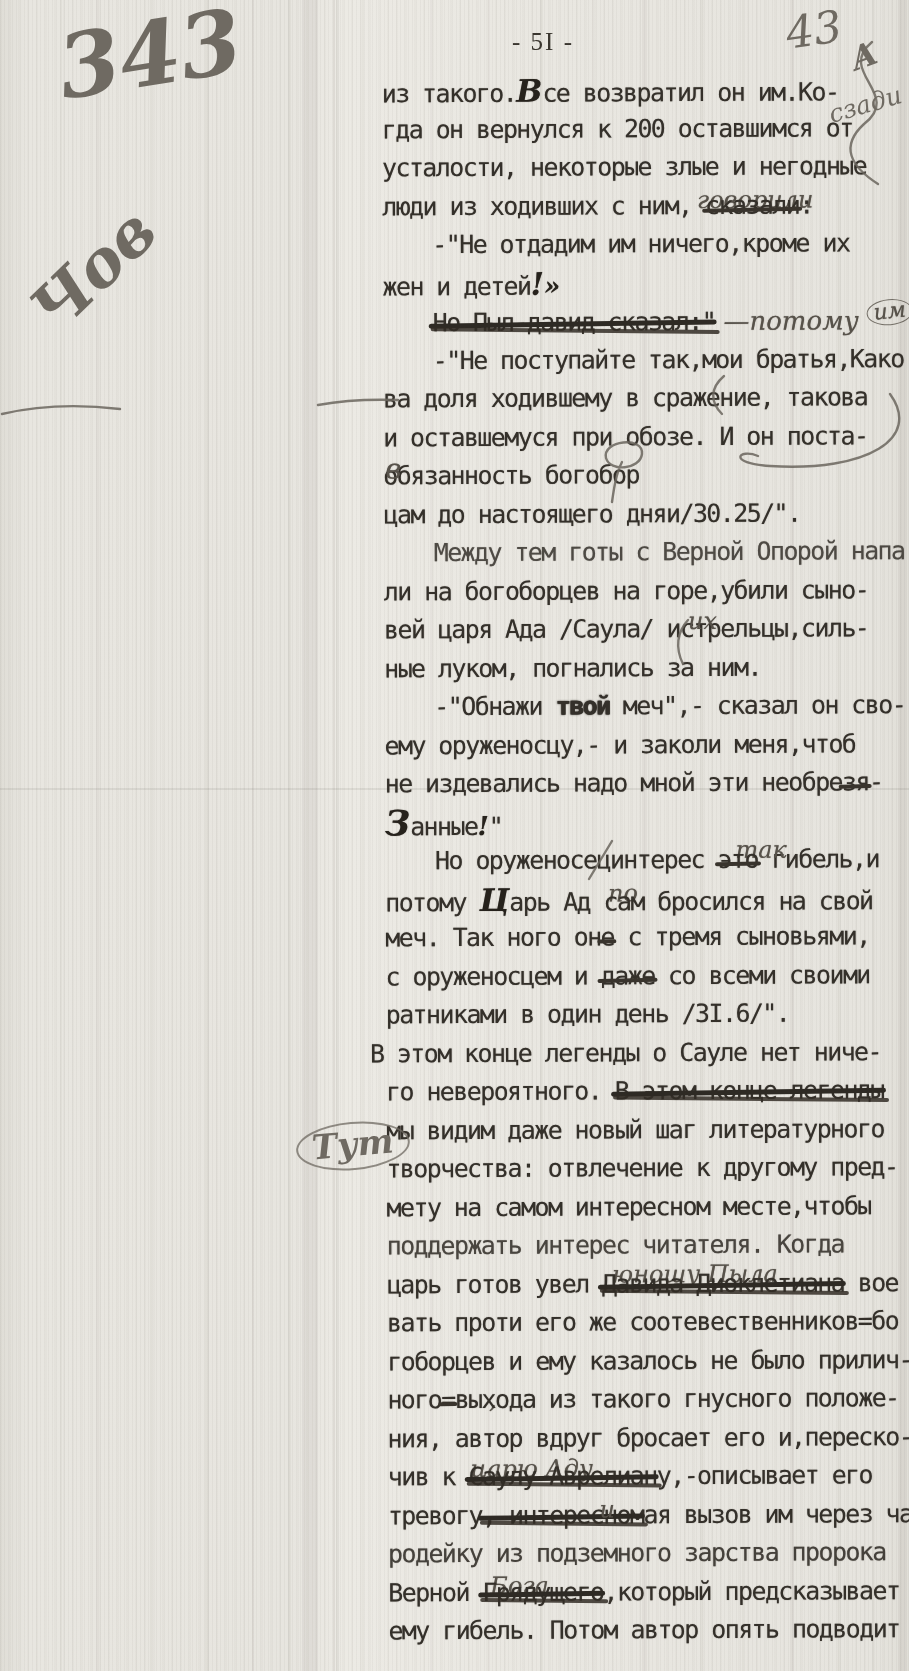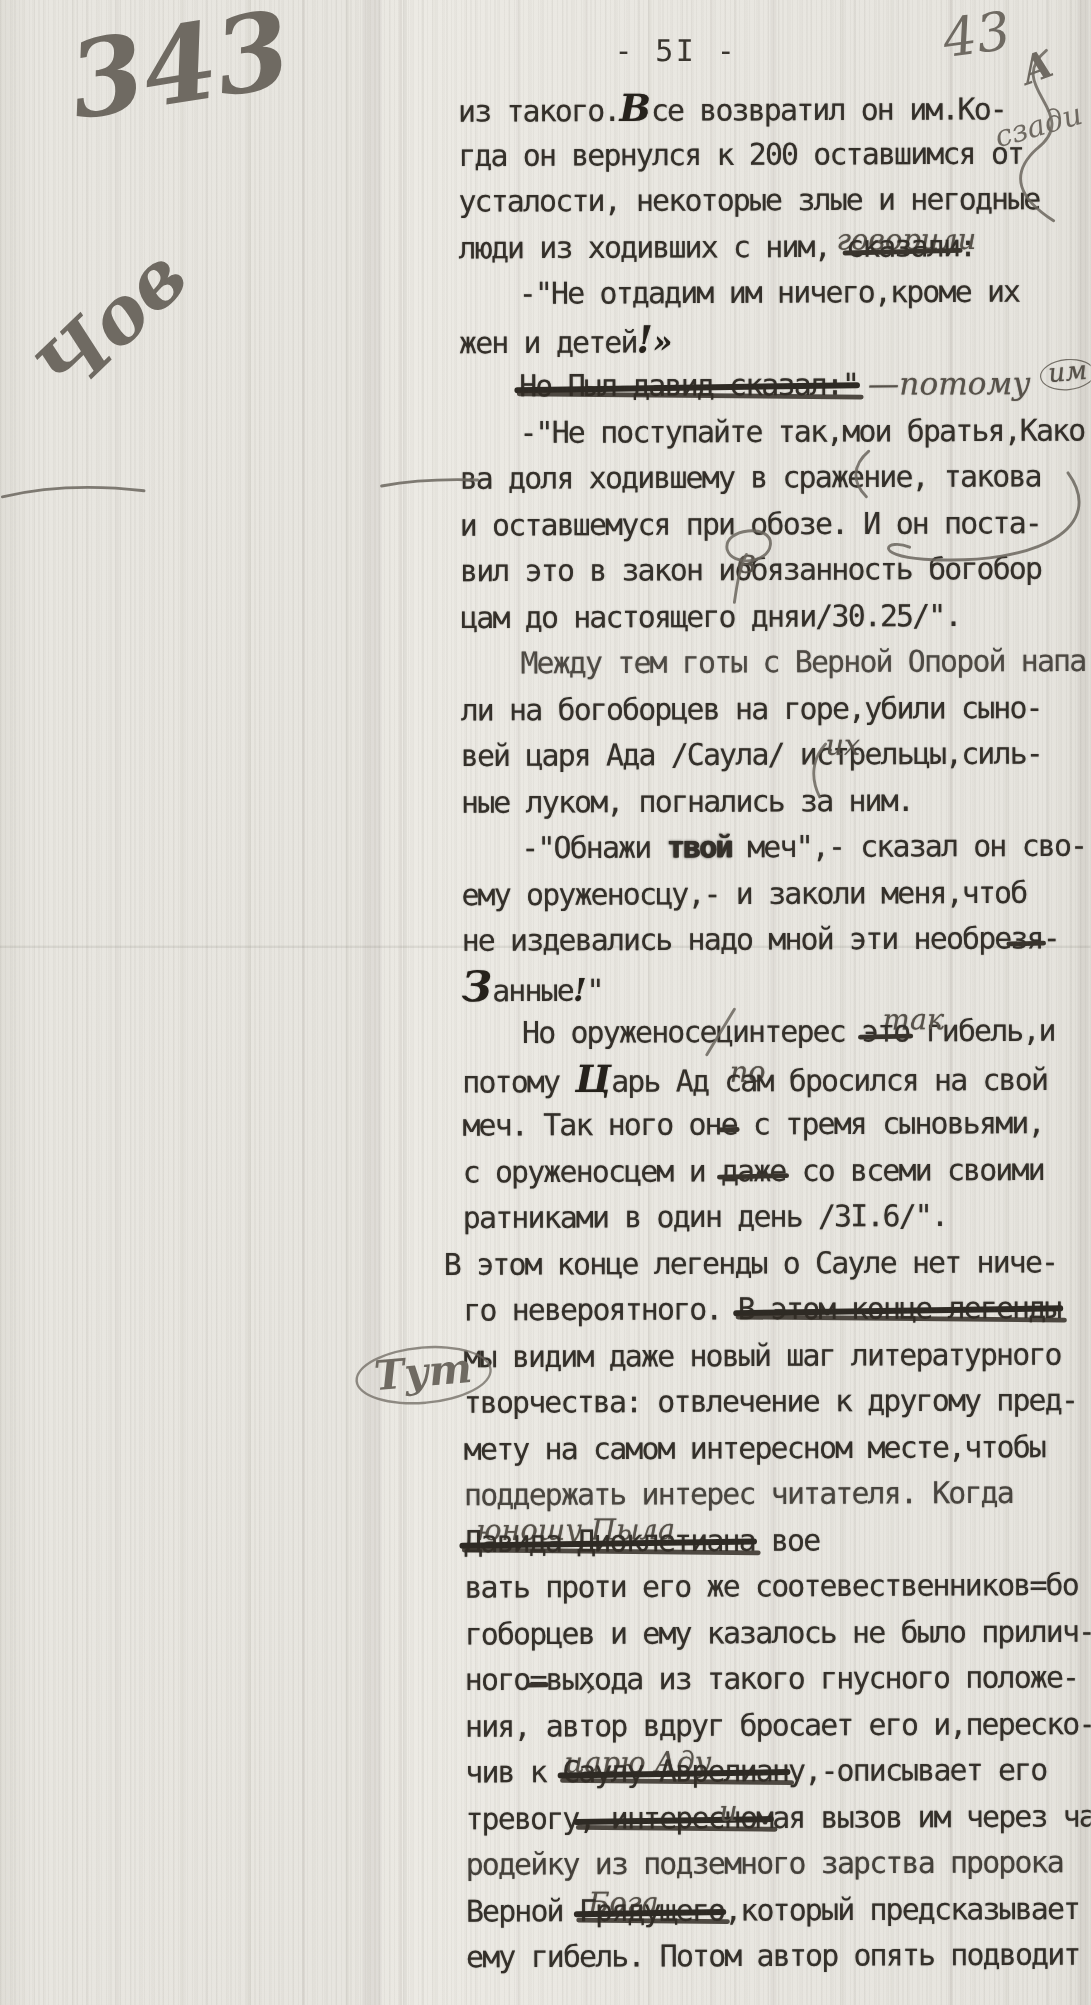--- a/index.html
+++ b/index.html
@@ -36,21 +36,21 @@
 
   .hand{font-family:"DejaVu Serif",serif;font-style:italic;color:#57524a;letter-spacing:0;}
   .hi{font-size:26px;}
   .hbold{color:#26221c;font-weight:bold;}
   .hbig{font-size:31px;}
   .hbig2{font-size:35px;}
   .anch{display:inline-block;width:0;position:relative;vertical-align:baseline;}
   .above,.below{position:absolute;white-space:nowrap;font-size:24px;line-height:24px;}
   .hcirc{display:inline-block;transform:translateY(-11px) rotate(-5deg);border:1.5px solid rgba(87,82,74,.8);border-radius:50%;padding:0 6px 2px;font-size:22px;line-height:22px;}
 
-  .pageno{position:absolute;left:512px;top:28px;z-index:2;color:#3a362f;font-size:25px;letter-spacing:2px;}
+  .pageno{position:absolute;left:512px;top:28px;z-index:2;color:#3a362f;font-size:25px;letter-spacing:2px;font-family:Liberation Serif, serif;}
   .note{position:absolute;z-index:3;white-space:nowrap;line-height:1;}
   .pencil{color:#6f6a62;}
   .big{font-weight:bold;}
   .circled{border:2px solid rgba(111,106,98,.75);border-radius:50%;padding:3px 14px 7px;}
   svg.marks{position:absolute;left:0;top:0;z-index:3;pointer-events:none;}
 </style>
 </head>
 <body>
 
 <div class="paper">
@@ -64,42 +64,42 @@
       <div class="line"><span class="t">из такого.</span><span class="hand hi hbold hbig">В</span><span class="t">се возвратил он им.Ко-</span></div>
       <div class="line"><span class="t">гда он вернулся к 200 оставшимся от</span></div>
       <div class="line"><span class="t">усталости, некоторые злые и негодные</span></div>
       <div class="line"><span class="t">люди из ходивших с ним, </span><span class="anch"><span class="hand above" style="left: -8px; top: -26px;">говорили</span></span><span class="t st">сказали</span><span class="t">:</span></div>
       <div class="line ind"><span class="t">-"Не отдадим им ничего,кроме их</span></div>
       <div class="line"><span class="t">жен и детей</span><span class="hand hi hbold hbig">!</span><span class="hand hi hbold">»</span></div>
       <div class="line ind"><span class="t st2">Но Пыл-давид сказал:"</span><span class="hand hi hi"> —потому </span><span class="hand hcirc">им</span><span class="hand hi hi"> Пыл.—</span></div>
       <div class="line ind"><span class="t">-"Не поступайте так,мои братья,Како</span></div>
       <div class="line"><span class="t">ва доля ходившему в сражение, такова</span></div>
       <div class="line"><span class="t">и оставшемуся при обозе. И он поста-</span></div>
-      <div class="line"><span class="t">вил это в закон и</span><span class="anch"><span class="hand above" style="left: 2px; top: -27px; font-size: 28px;">в</span></span><span class="t">обязанность богобор</span></div>
+      <div class="line"><span class="anch"><span class="hand above" style="left: 2px; top: -27px; font-size: 28px;">в</span></span><span class="t">обязанность богобор</span></div>
       <div class="line"><span class="t">цам до настоящего дняи/30.25/".</span></div>
       <div class="line ind" style="opacity: 0.85;"><span class="t">Между тем готы с Верной Опорой напа</span></div>
       <div class="line"><span class="t">ли на богоборцев на горе,убили сыно-</span></div>
       <div class="line"><span class="t">вей царя Ада /Саула/ и</span><span class="anch"><span class="hand above" style="left: 8px; top: -28px;">их</span></span><span class="t">стрельцы,силь-</span></div>
       <div class="line"><span class="t">ные луком, погнались за ним.</span></div>
       <div class="line ind"><span class="t">-"Обнажи </span><span class="t bt">твой</span><span class="t"> меч",- сказал он сво-</span></div>
       <div class="line"><span class="t">ему оруженосцу,- и заколи меня,чтоб</span></div>
       <div class="line"><span class="t">не издевались надо мной эти необре</span><span class="t st">зя</span><span class="t">-</span></div>
       <div class="line"><span class="hand hi hbold hbig2">З</span><span class="t">анные</span><span class="hand hi hbold">!</span><span class="t">"</span></div>
       <div class="line ind"><span class="t">Но оруженосец</span><span class="anch"><span class="hand above" style="left: -2px; top: -27px; margin-top: 40px;">по</span></span><span class="t">интерес </span><span class="anch"><span class="hand above" style="left: 18px; top: -30px;">так</span></span><span class="t st">это</span><span class="t"> гибель,и</span></div>
       <div class="line"><span class="t">потому </span><span class="hand hi hbold hbig">Ц</span><span class="t">арь Ад сам бросился на свой</span></div>
       <div class="line"><span class="t">меч. Так ного он</span><span class="t st">е</span><span class="t"> с тремя сыновьями,</span></div>
       <div class="line"><span class="t">с оруженосцем и </span><span class="t st">даже</span><span class="t"> со всеми своими</span></div>
       <div class="line"><span class="t">ратниками в один день /3I.6/".</span></div>
       <div class="line" style="margin-left: -16px;"><span class="t">В этом конце легенды о Сауле нет ниче-</span></div>
       <div class="line"><span class="t">го невероятного. </span><span class="t st2">В этом конце легенды</span></div>
       <div class="line"><span class="t">мы видим даже новый шаг литературного</span></div>
       <div class="line"><span class="t">творчества: отвлечение к другому пред-</span></div>
       <div class="line"><span class="t">мету на самом интересном месте,чтобы</span></div>
       <div class="line" style="opacity: 0.88;"><span class="t">поддержать интерес читателя. Когда</span></div>
-      <div class="line"><span class="anch"><span class="hand above" style="left: 10px; top: -30px;">юношу Пыла</span></span><span class="t st2">Давида-Диоклетиана</span><span class="t"> вое</span></div>
+      <div class="line"><span class="t">царь готов увел </span><span class="anch"><span class="hand above" style="left: 10px; top: -30px;">юношу Пыла</span></span><span class="t st2">Давида-Диоклетиана</span><span class="t"> вое</span></div>
       <div class="line"><span class="t">вать проти его же соотевественников=бо</span></div>
       <div class="line"><span class="t">гоборцев</span><span class="anch"><span class="hand below" style="left: -6px; top: 18px;">,</span></span><span class="t"> и ему казалось не было прилич-</span></div>
       <div class="line"><span class="t">ного</span><span class="t st">=</span><span class="t">выхода из такого гнусного положе-</span></div>
       <div class="line"><span class="t">ния, автор вдруг бросает его и,переско-</span></div>
       <div class="line"><span class="t">чив к </span><span class="anch"><span class="hand above" style="left: 2px; top: -28px;">царю Аду</span></span><span class="t st2">Саулу-Аврелиан</span><span class="t">у,-описывает его</span></div>
       <div class="line"><span class="t">тревогу</span><span class="t st2">, интересном</span><span class="anch"><span class="hand above" style="left: -44px; top: -26px;">и</span></span><span class="t">ая вызов им через ча-</span></div>
       <div class="line" style="opacity: 0.9;"><span class="t">родейку из подземного зарства пророка</span></div>
       <div class="line"><span class="t">Верной </span><span class="anch"><span class="hand above" style="left: 8px; top: -27px;">Бога</span></span><span class="t st2">Грядущего</span><span class="t">,который предсказывает</span></div>
       <div class="line"><span class="t">ему гибель. Потом автор опять подводит</span></div>
     </div>

